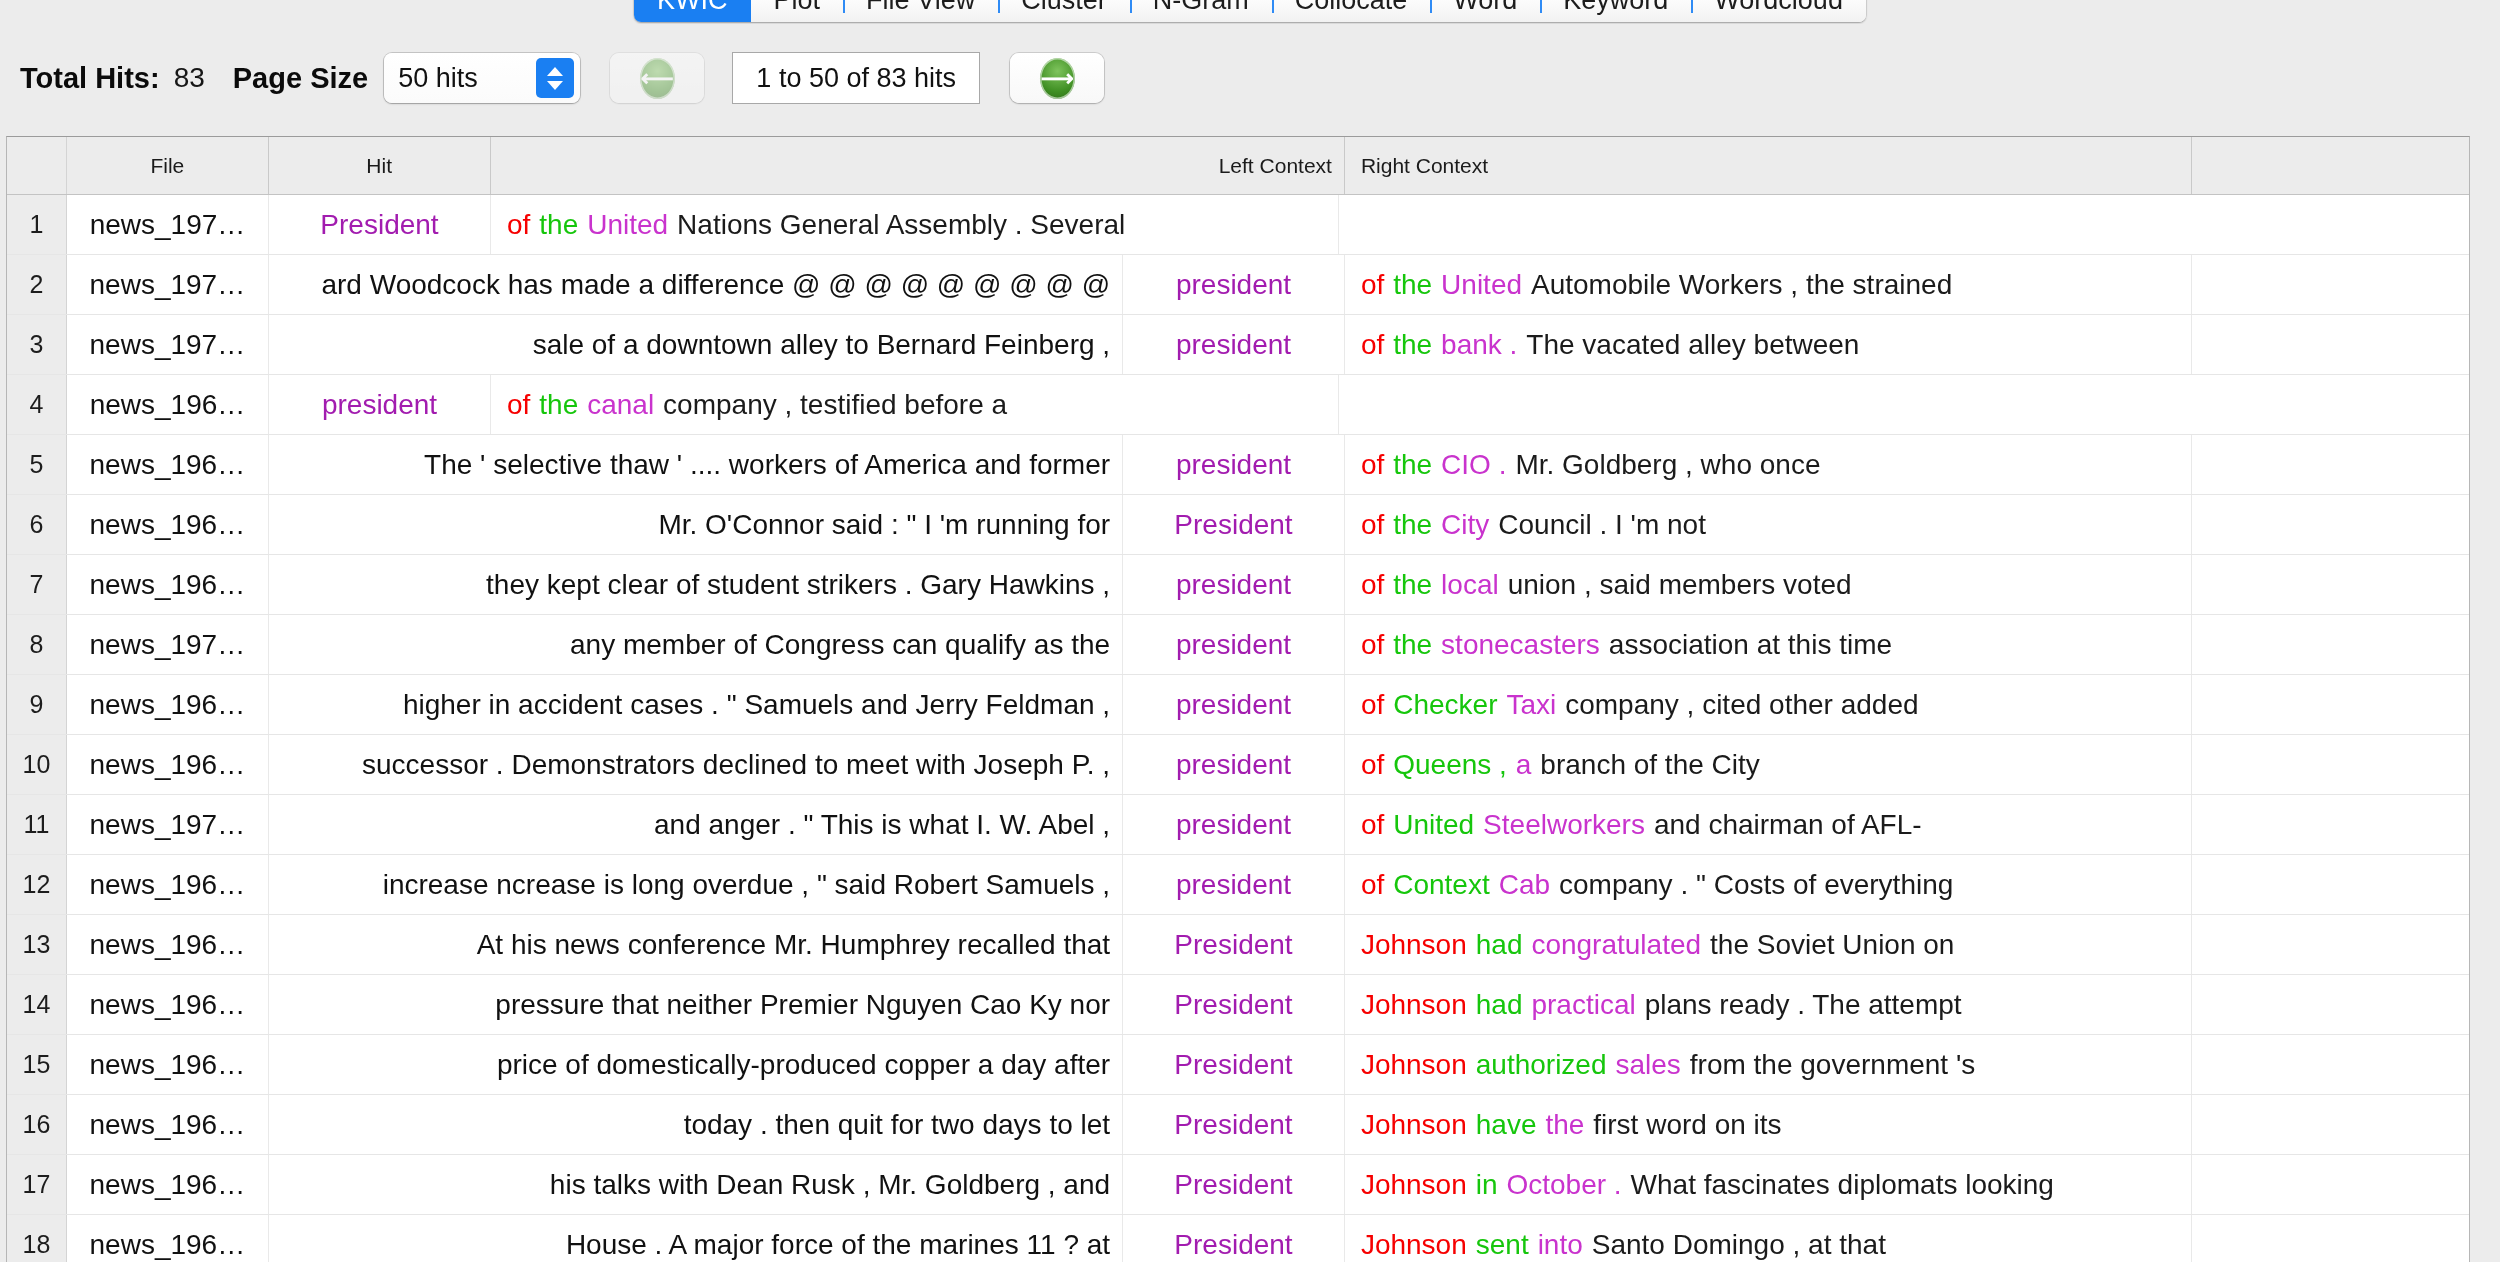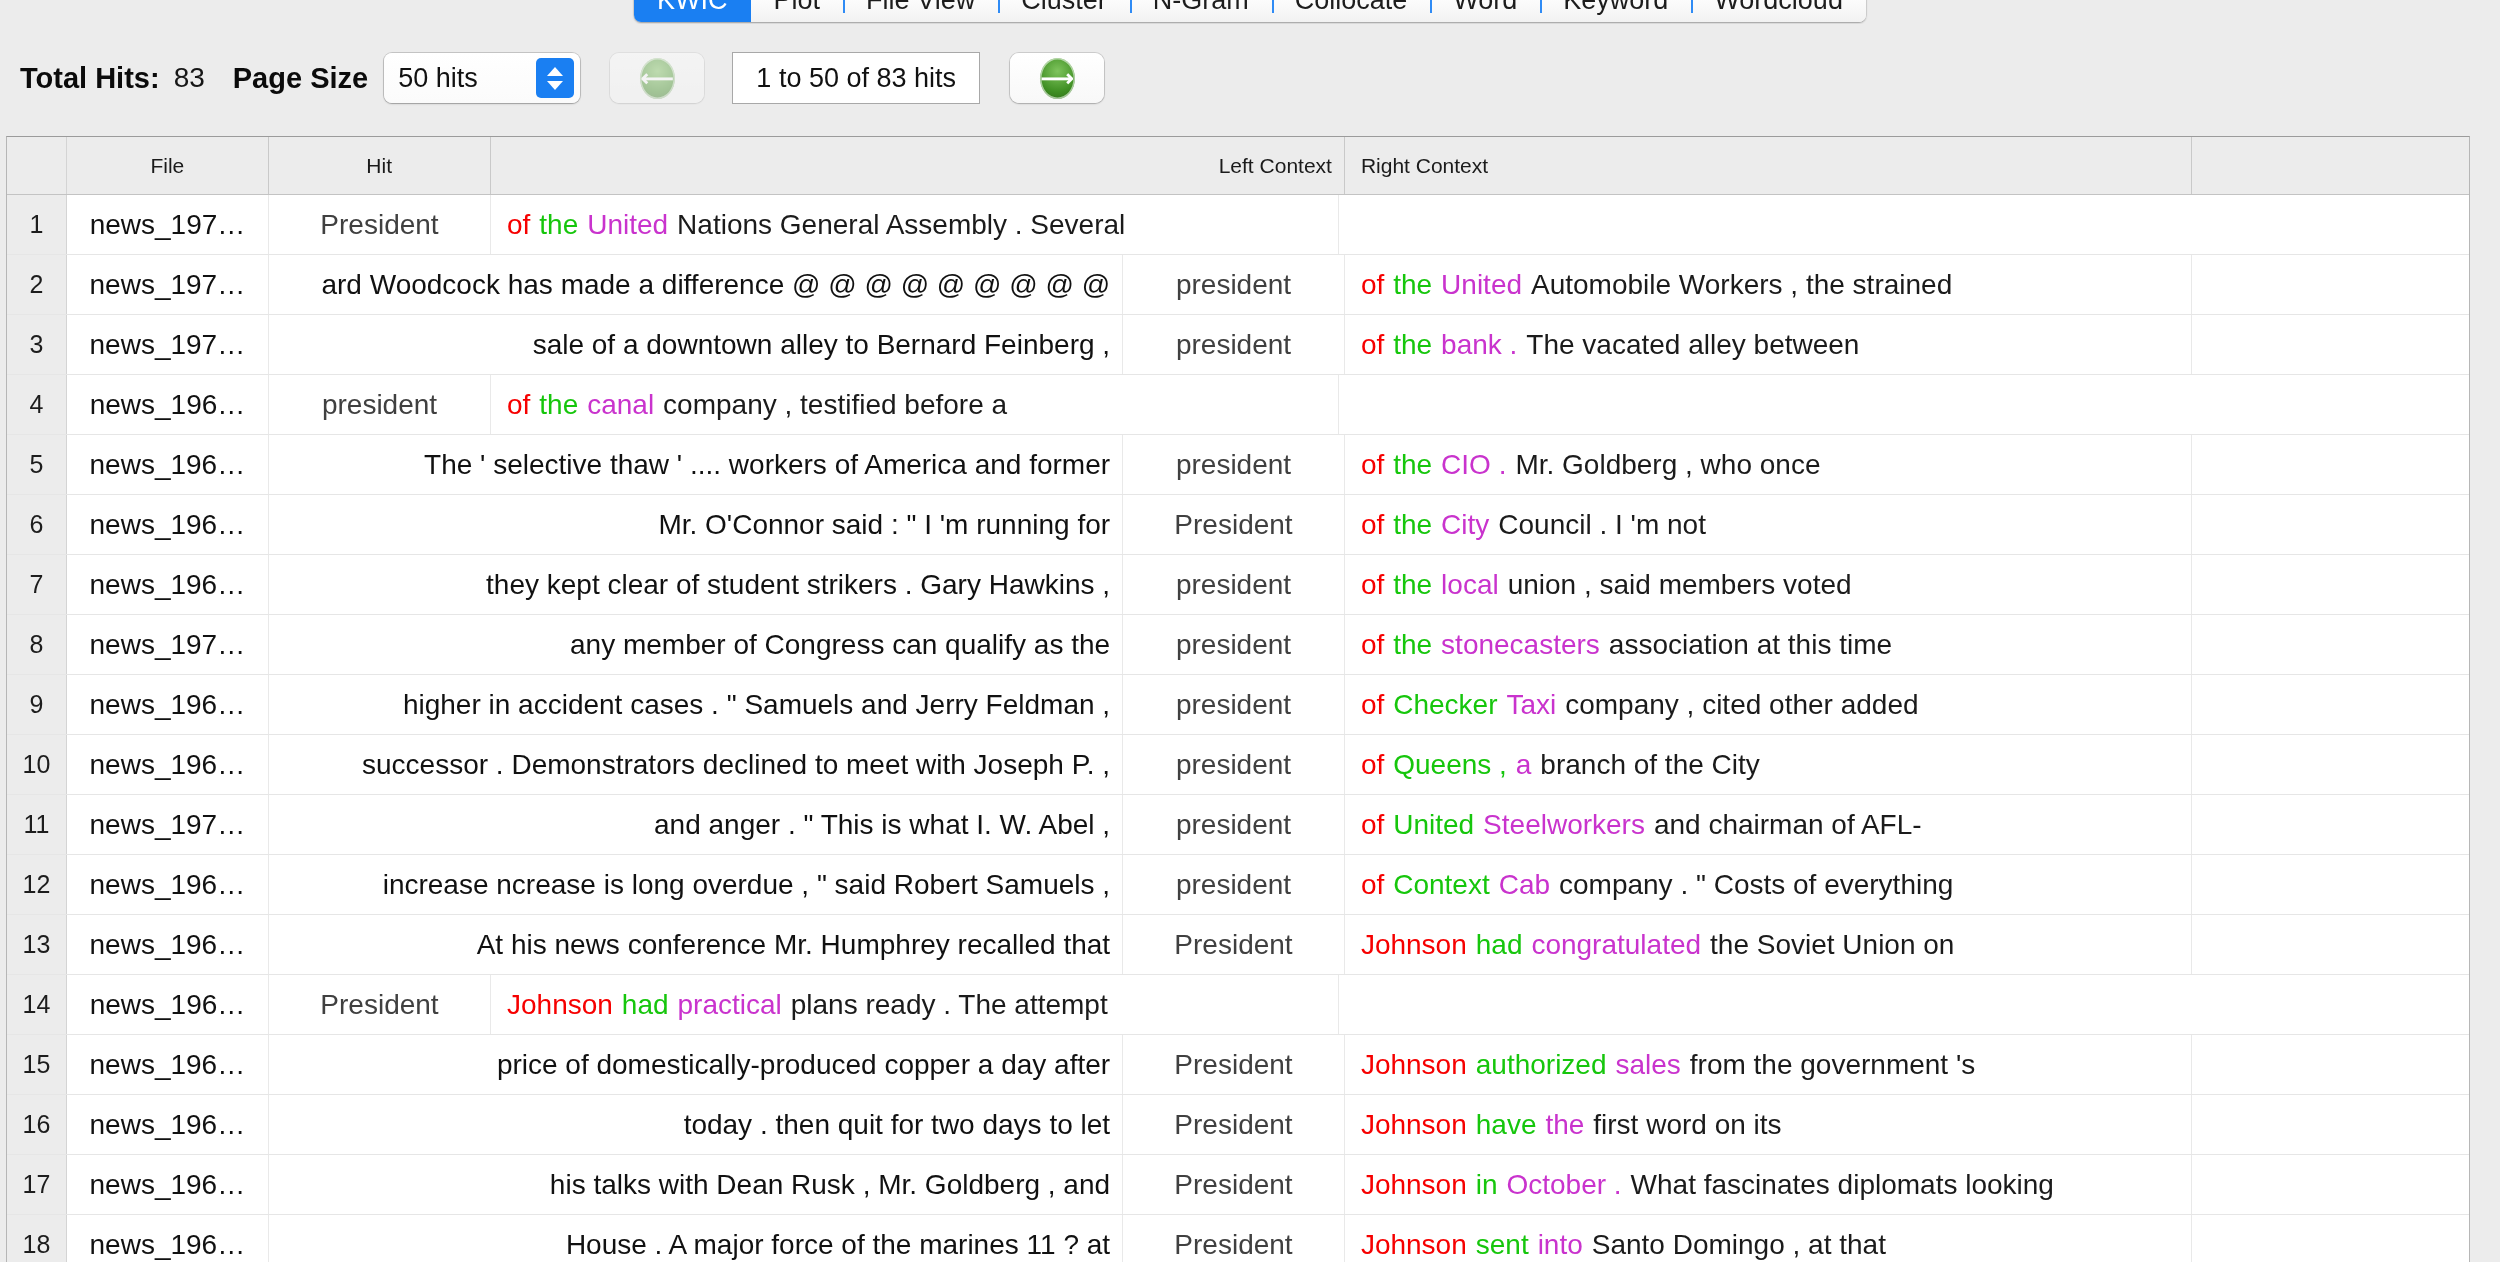--- a/index.html
+++ b/index.html
@@ -154,21 +154,21 @@
   .tr .c-idx::after {
     content:""; position:absolute; left:8px; right:8px; bottom:-1px; height:1px;
     background:#bdbdbd;
   }
   .c-file  { width: 202px; justify-content: center; }
   .c-left  { width: 855px; justify-content: flex-end; padding-right: 12px; }
   .c-hit   { width: 222px; justify-content: center; }
   .c-right { width: 848px; justify-content: flex-start; padding-left: 16px; }
   .c-extra { width: 277px; }
 
-  .hit { color: #404040; }
+  .hit { color: #a21caf; }
   .w-red { color: #f60000; }
   .w-green { color: #16c60c; }
   .w-mag { color: #c933cd; }
   .w-blk { color: #1b1b1b; }
   .sp { display: inline-block; width: 0.32em; }
 </style>
 </head>
 <body>
 
 <div id="tabbar">
@@ -471,20 +471,21 @@
           <span class="sp">&nbsp;</span>
           <span class="w-mag">congratulated</span>
           <span class="sp">&nbsp;</span>
           <span class="w-blk">the Soviet Union on</span>
         </div>
         <div class="td c-extra"></div>
       </div>
       <div class="tr">
         <div class="td c-idx">14</div>
         <div class="td c-file">news_196…</div>
+        <div class="td c-left">pressure that neither Premier Nguyen Cao Ky nor</div>
         <div class="td c-hit">
           <span class="hit">President</span>
         </div>
         <div class="td c-right">
           <span class="w-red">Johnson</span>
           <span class="sp">&nbsp;</span>
           <span class="w-green">had</span>
           <span class="sp">&nbsp;</span>
           <span class="w-mag">practical</span>
           <span class="sp">&nbsp;</span>

